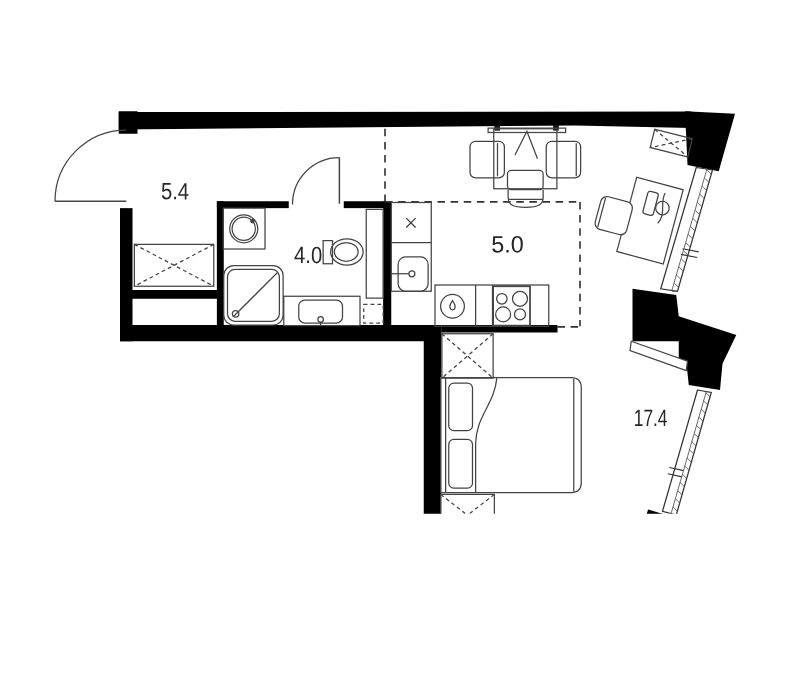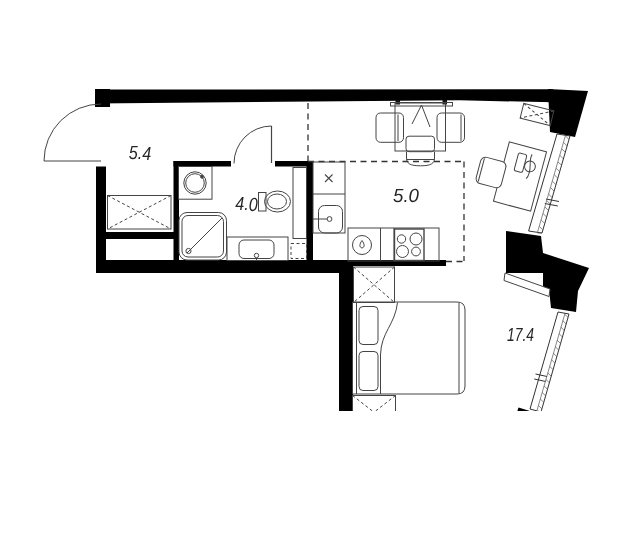--- a/index.html
+++ b/index.html
@@ -1,16 +1,16 @@
 <!DOCTYPE html>
 <html><head>
 <meta charset="utf-8">
 <style>
   html,body{margin:0;padding:0;background:#fff;}
-  .wrap{width:640px;height:411px;position:relative;background:#fff;font-style:italic;}
+  .wrap{width:640px;height:411px;position:relative;background:#fff;}
   text{font-family:"Liberation Sans",sans-serif;fill:#262626;text-rendering:geometricPrecision;}
 </style>
 </head>
 <body>
 <div class="wrap">
 <svg width="640" height="545" viewBox="0 0 640 545">
 
   <rect x="0" y="0" width="640" height="545" fill="#ffffff"></rect>
 
   <polygon points="95,89.6 553,89.2 553,102.3 460,100.3 95,103.5" fill="#000"></polygon>

